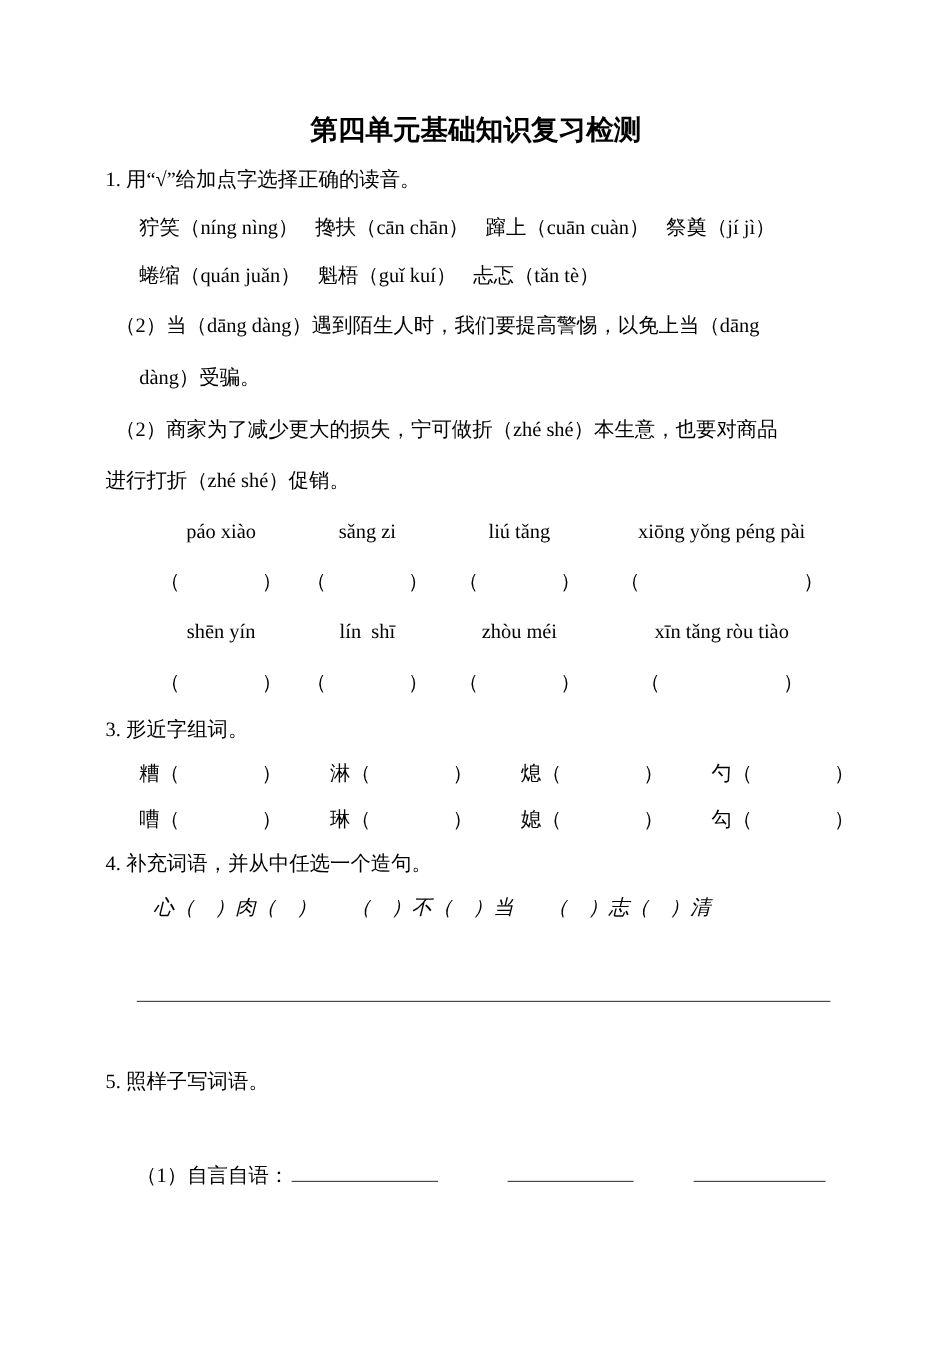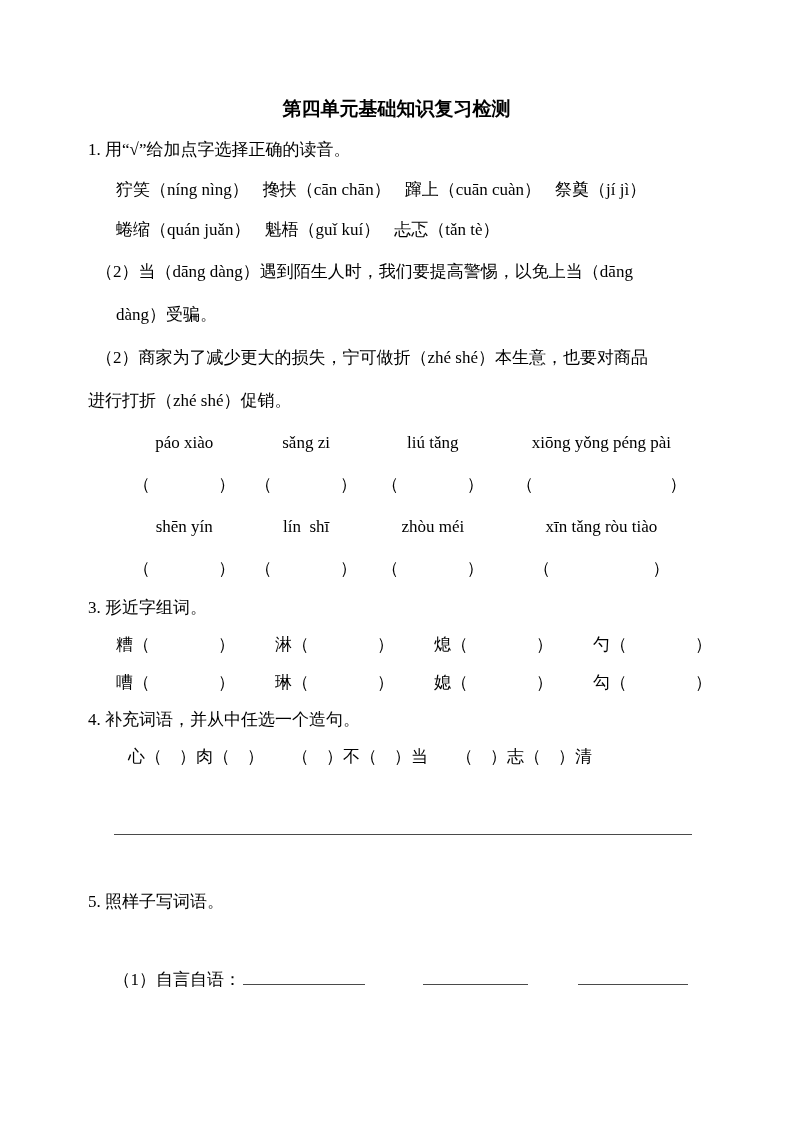--- a/index.html
+++ b/index.html
@@ -9,32 +9,32 @@
     font-family:"Liberation Serif","DejaVu Serif",serif;
     color:#000;
   }
   .page {
     width:793px; height:1122px;
     padding:96px 88px 0 88px;
     background:#fff;
     overflow:hidden;
   }
   .title {
-    font-size:19px; font-weight:bold; text-align:center;
+    font-size:23px; font-weight:bold; text-align:center;
     line-height:26px; margin-bottom:8px;
   }
   .line { font-size:17px; line-height:40px; white-space:pre; }
   .h43 { line-height:43px; }
   .h42 { line-height:42px; }
   .h38 { line-height:38px; }
   .h36 { line-height:36px; }
   .ind8  { padding-left:8px; }
   .ind28 { padding-left:28px; }
   .ind36 { padding-left:36px; }
-  .ind40 { padding-left:40px; }
+  .ind40 { padding-left:40px;font-style:italic; }
   .flexrow { display:flex; }
   .g14 > span + span { margin-left:14px; }
   .g40 > span + span { margin-left:40px; }
   .g28 > span + span { margin-left:28px; }
   .q2c1 { width:125px; text-align:center; }
   .q2c2 { width:128px; text-align:center; }
   .q2c3 { width:135px; text-align:center; }
   .q2c4 { width:215px; text-align:center; }
   .blank {
     display:inline-block; height:12px;

